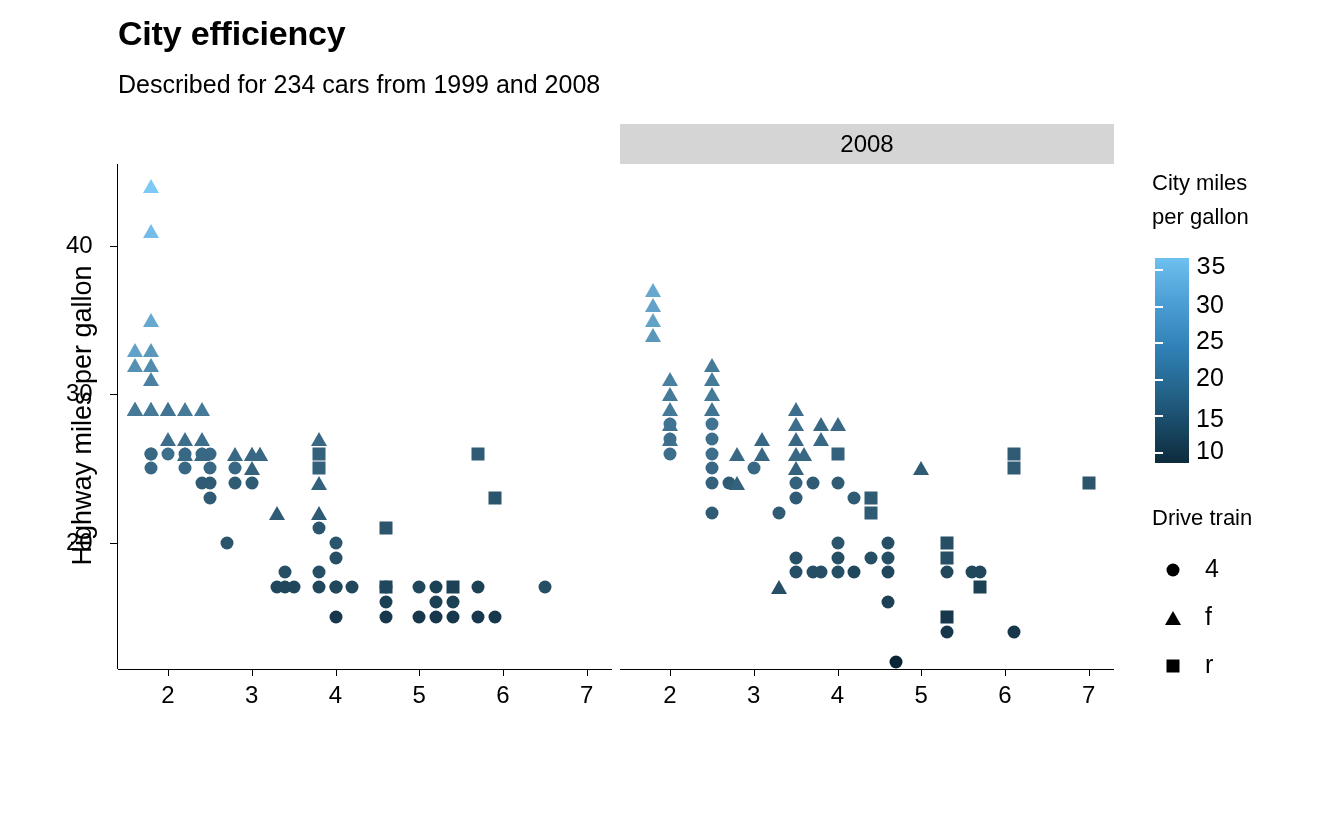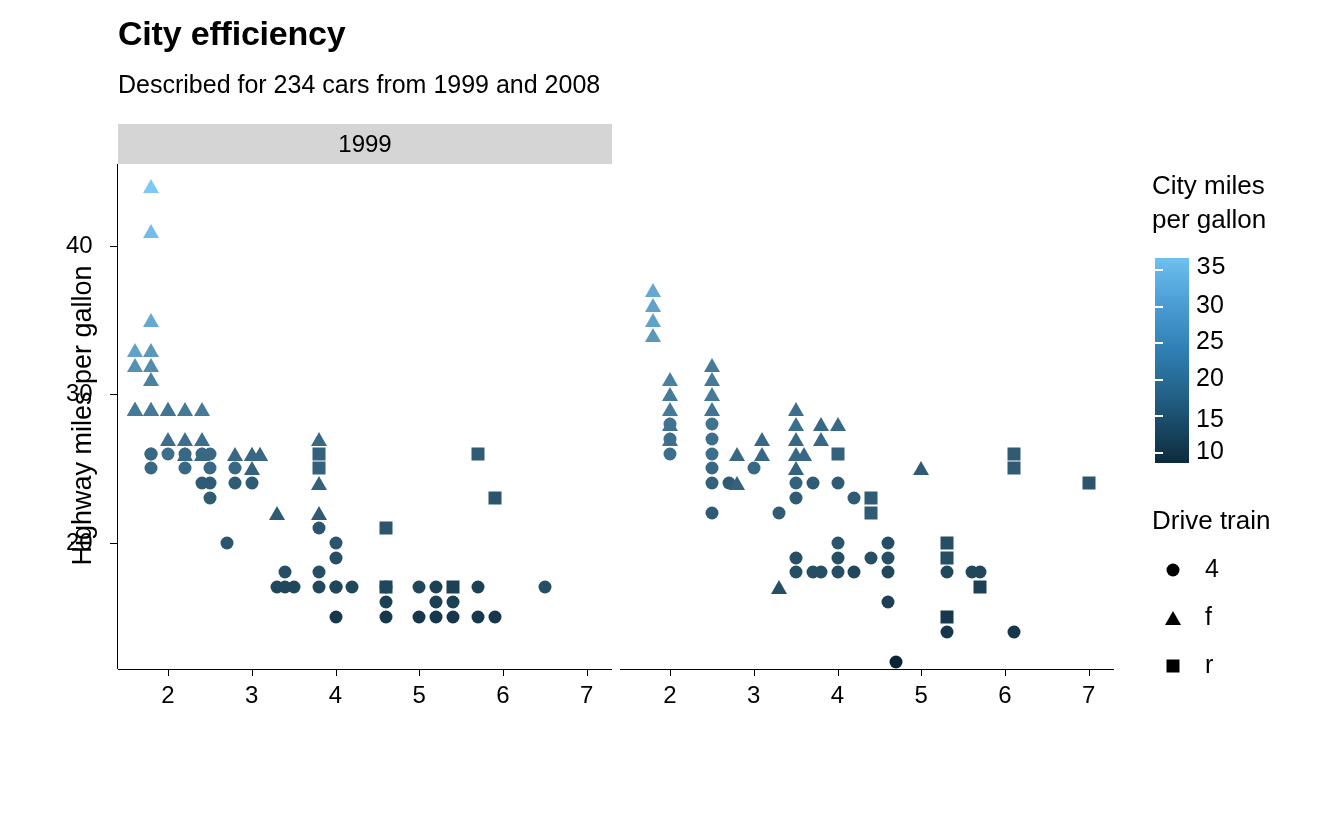--- a/index.html
+++ b/index.html
@@ -119,21 +119,21 @@
   }
   .pt.tri {
     width: 0; height: 0;
     border-left: 8px solid transparent;
     border-right: 8px solid transparent;
   }
 
   
   .legend-title {
     position: absolute;
-    font-size: 26px;
+    font-size: 22px;
   }
   #legend-colorbar {
     position: absolute;
     left: 1155px;
     top: 258px;
     width: 34px;
     height: 205px;
     background: linear-gradient(to bottom, #6ec0f0 0%, #4b9ed4 22%, #2f7fb4 45%, #236288 66%, #16425c 86%, #0d2b3c 100%);
   }
   .cbar-tickline {
@@ -179,22 +179,22 @@
 </head>
 <body>
 
 <div id="root">
 
   <div class="title">City efficiency</div>
   <div class="subtitle">Described for 234 cars from 1999 and 2008</div>
 
   <div class="ylab">Highway miles per gallon</div>
 
-  <div class="strip" id="strip-1999">
-    <span>1999</span>
+  <div class="strip" id="strip-2008">
+    <span>2008</span>
   </div>
 
   <div class="panel" id="panel-1999">
       <div class="pt tri" style="left: 16.7458px; top: 185.662px; border-bottom: 14px solid rgb(98, 162, 200);"></div>
       <div class="pt tri" style="left: 16.7458px; top: 200.515px; border-bottom: 14px solid rgb(86, 145, 180);"></div>
       <div class="pt tri" style="left: 16.7458px; top: 245.074px; border-bottom: 14px solid rgb(70, 122, 153);"></div>
       <div class="pt tri" style="left: 16.7458px; top: 245.074px; border-bottom: 14px solid rgb(70, 122, 153);"></div>
       <div class="pt tri" style="left: 16.7458px; top: 245.074px; border-bottom: 14px solid rgb(70, 122, 153);"></div>
       <div class="pt tri" style="left: 33.4915px; top: 22.2794px; border-bottom: 14px solid rgb(125, 200, 245);"></div>
       <div class="pt tri" style="left: 33.4915px; top: 66.8382px; border-bottom: 14px solid rgb(117, 189, 232);"></div>

